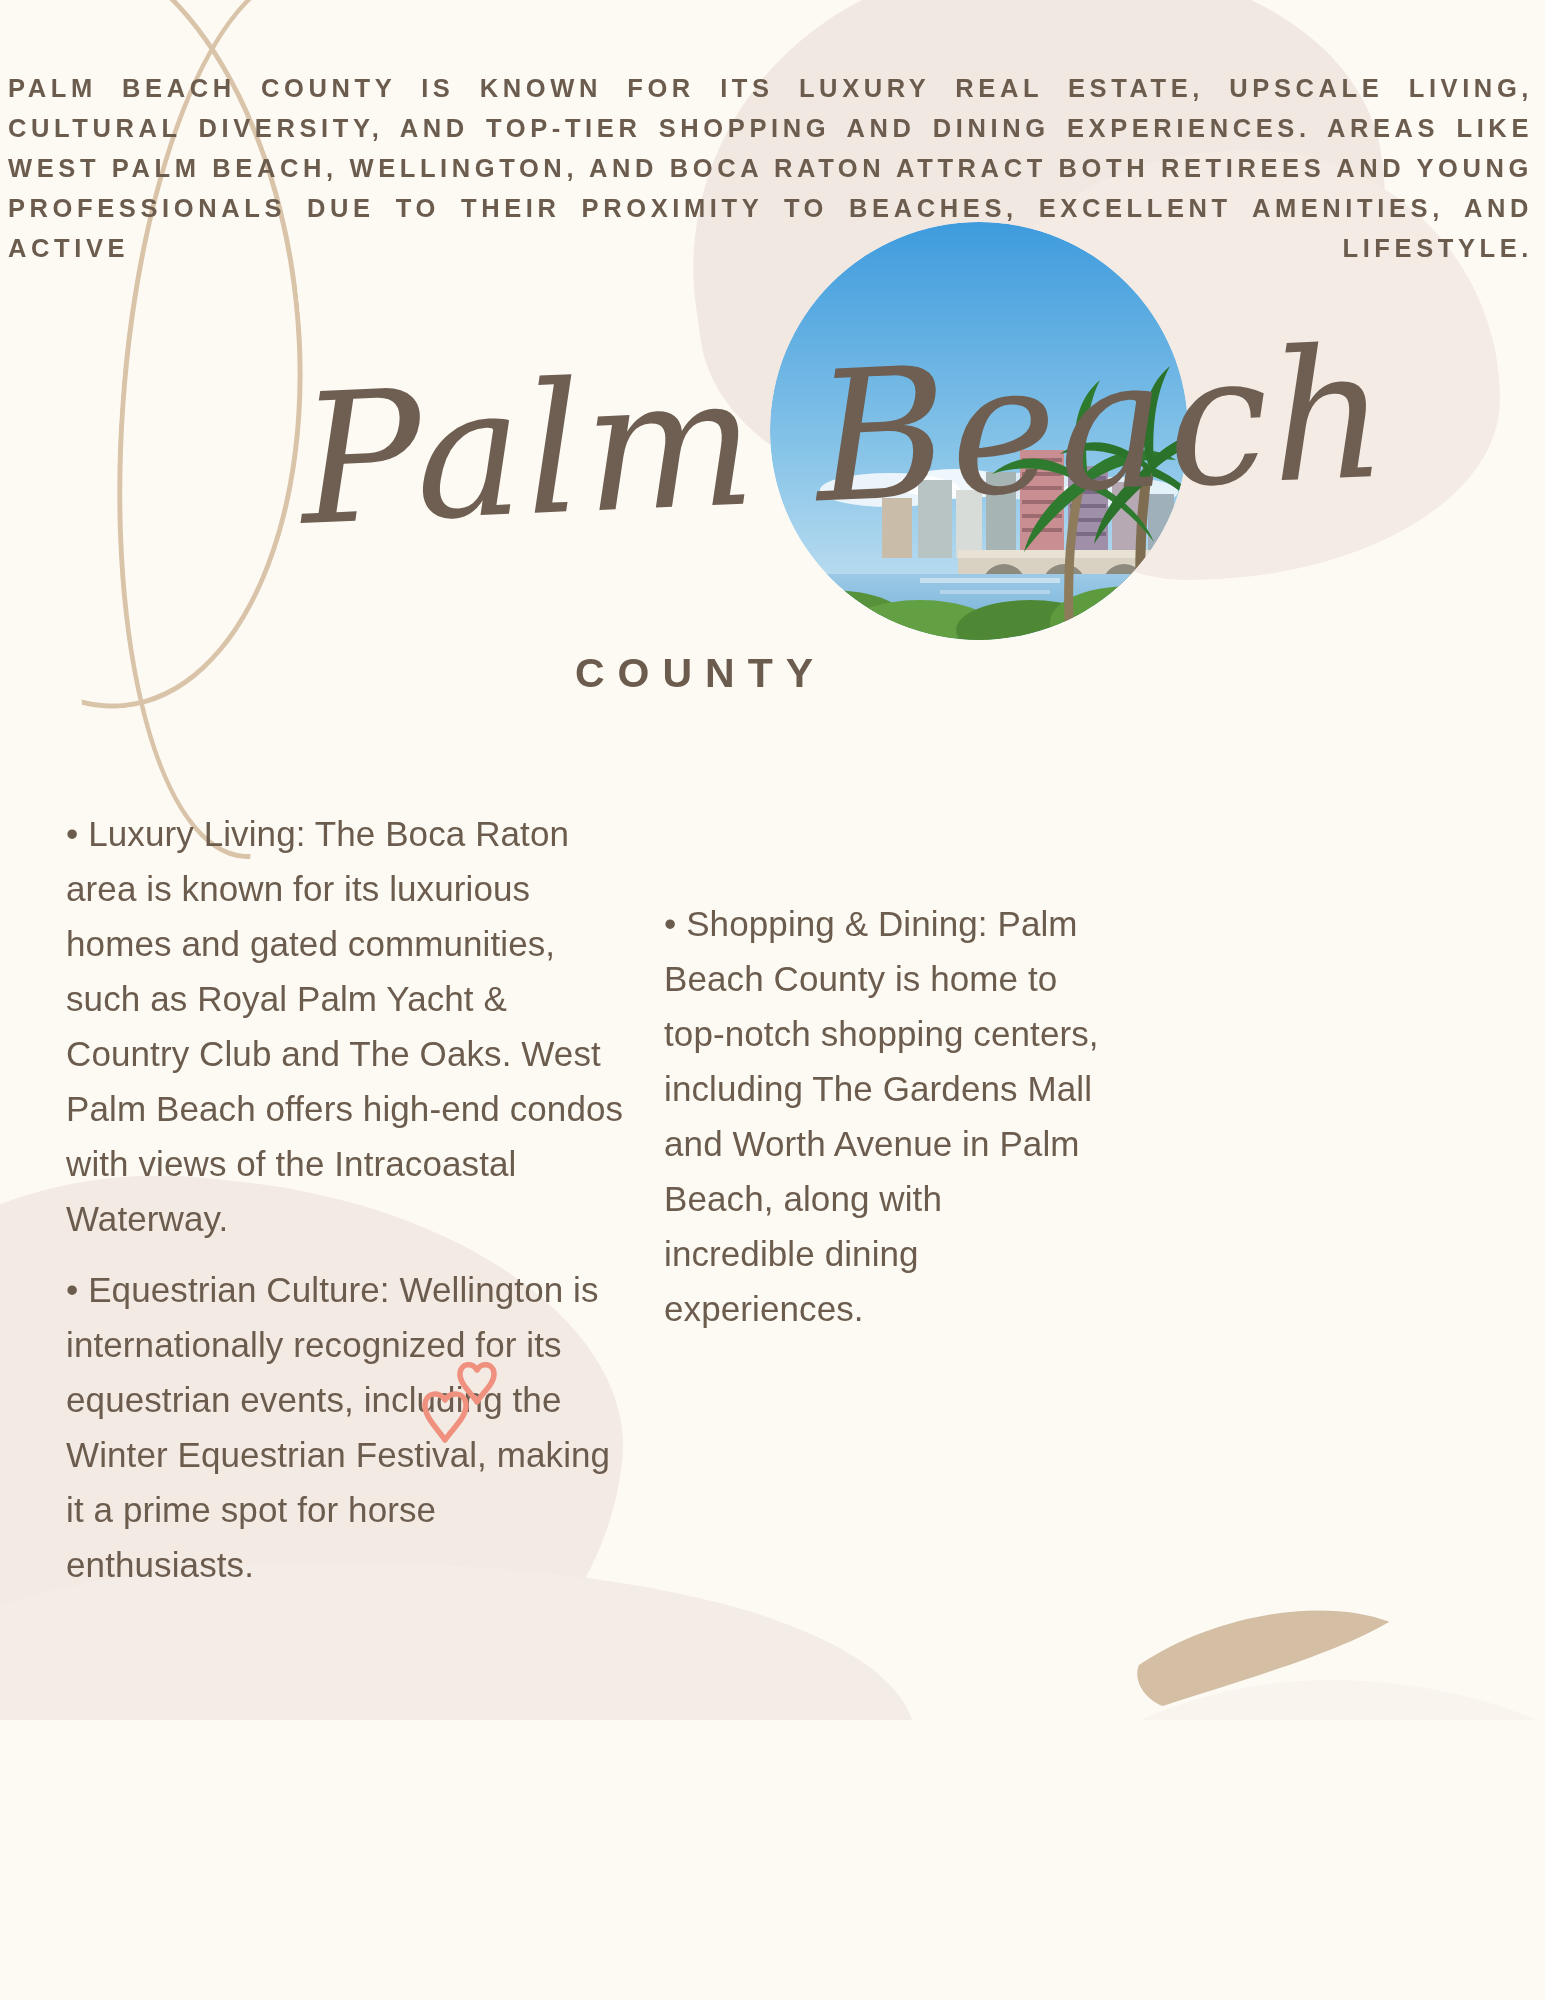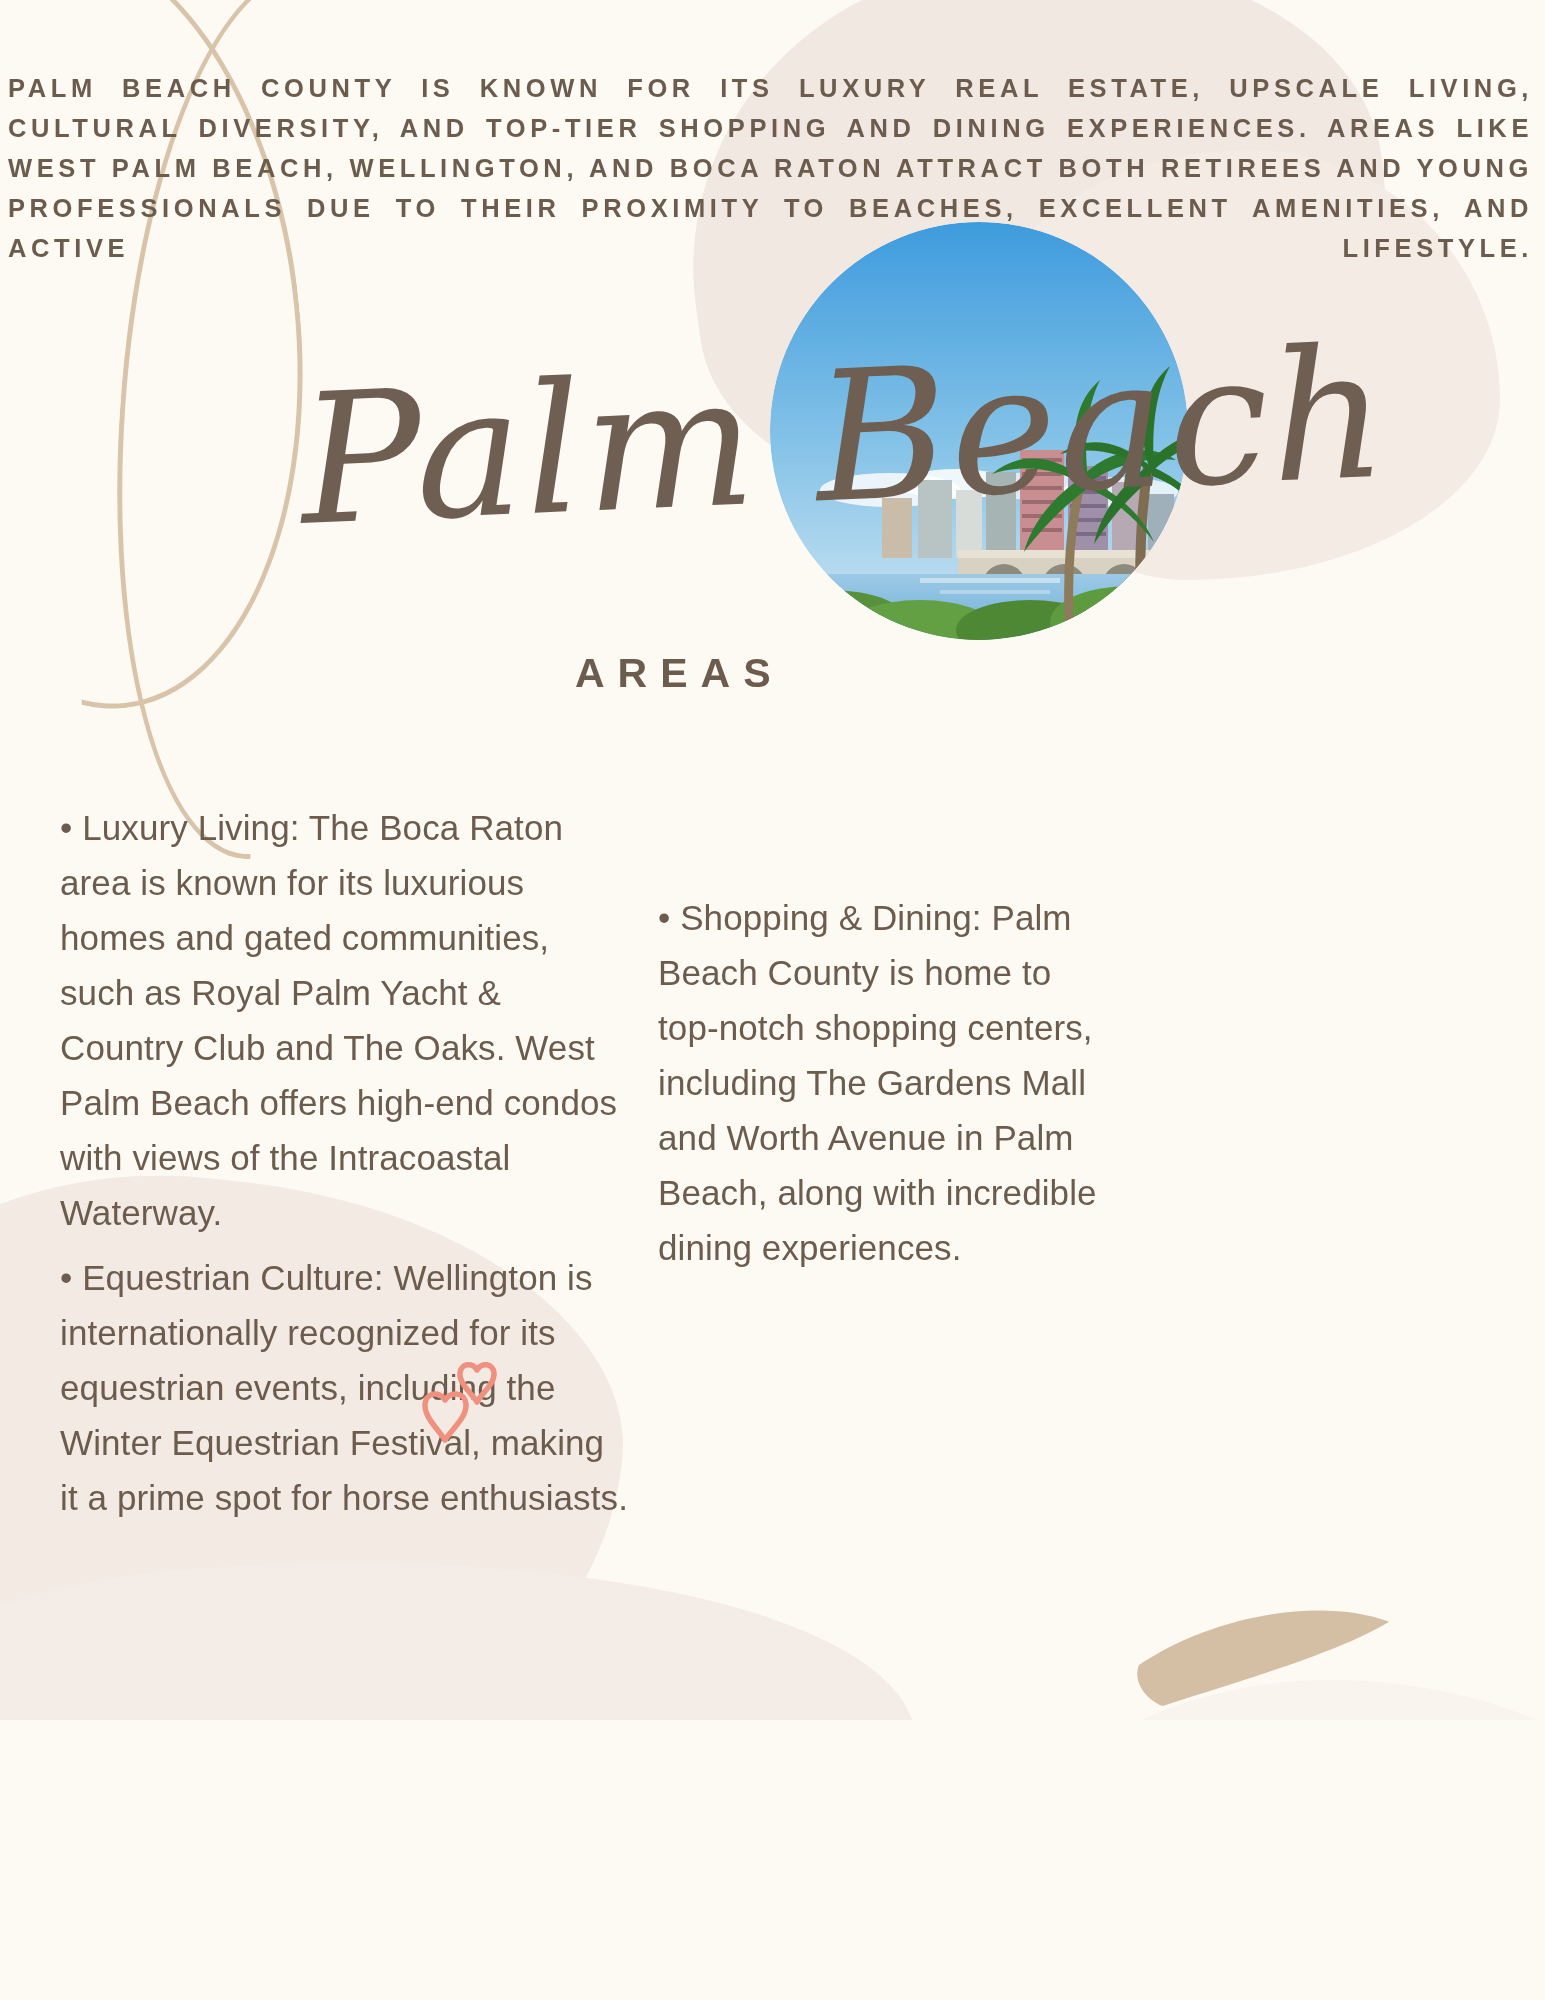--- a/index.html
+++ b/index.html
@@ -112,21 +112,21 @@
     position:absolute;
     color:#6B5C4E;
     font-family:"Liberation Sans", sans-serif;
     font-size:35px;
     line-height:55px;
     letter-spacing:0.1px;
     z-index:5;
   }
   #col-left{top:790px;left:50px;width:590px;}
   #col-right{top:880px;left:648px;width:470px;}
-  .col p{margin:10px;}
+  .col p{margin:16px;}
 
   
   #hearts{position:absolute;top:1360px;left:415px;width:110px;height:90px;z-index:7;}
 
   
   #leaves{position:absolute;top:1600px;left:1130px;width:420px;height:400px;z-index:3;}
 </style>
 </head>
 <body>
 
@@ -222,21 +222,21 @@
           <path d="M378 242 C366 200 376 164 400 144 C384 174 382 210 384 244 Z"></path>
           <path d="M378 244 C352 262 330 292 324 322 C342 294 362 272 382 256 Z"></path>
           <path d="M380 244 C410 256 438 282 450 310 C430 284 406 262 382 254 Z"></path>
         </g>
       </g>
     </svg>
   </div>
 
   <div id="title-block">
     <div id="title-script">Palm Beach</div>
-    <div id="title-county">AREAS</div>
+    <div id="title-county">COUNTY</div>
   </div>
 
   <div id="hearts">
     <svg viewBox="0 0 110 90" xmlns="http://www.w3.org/2000/svg" aria-hidden="true">
       <g fill="none" stroke="#F0907E" stroke-width="5.5" stroke-linecap="round" stroke-linejoin="round">
         <path d="M62 10 C58 2 46 3 45 13 C44 23 56 33 62 42 C68 32 80 23 79 13 C78 3 66 2 62 10 Z"></path>
         <path d="M30 40 C25 31 11 32 10 44 C9 57 23 69 30 80 C38 68 52 57 51 44 C50 32 36 31 30 40 Z"></path>
       </g>
     </svg>
   </div>

